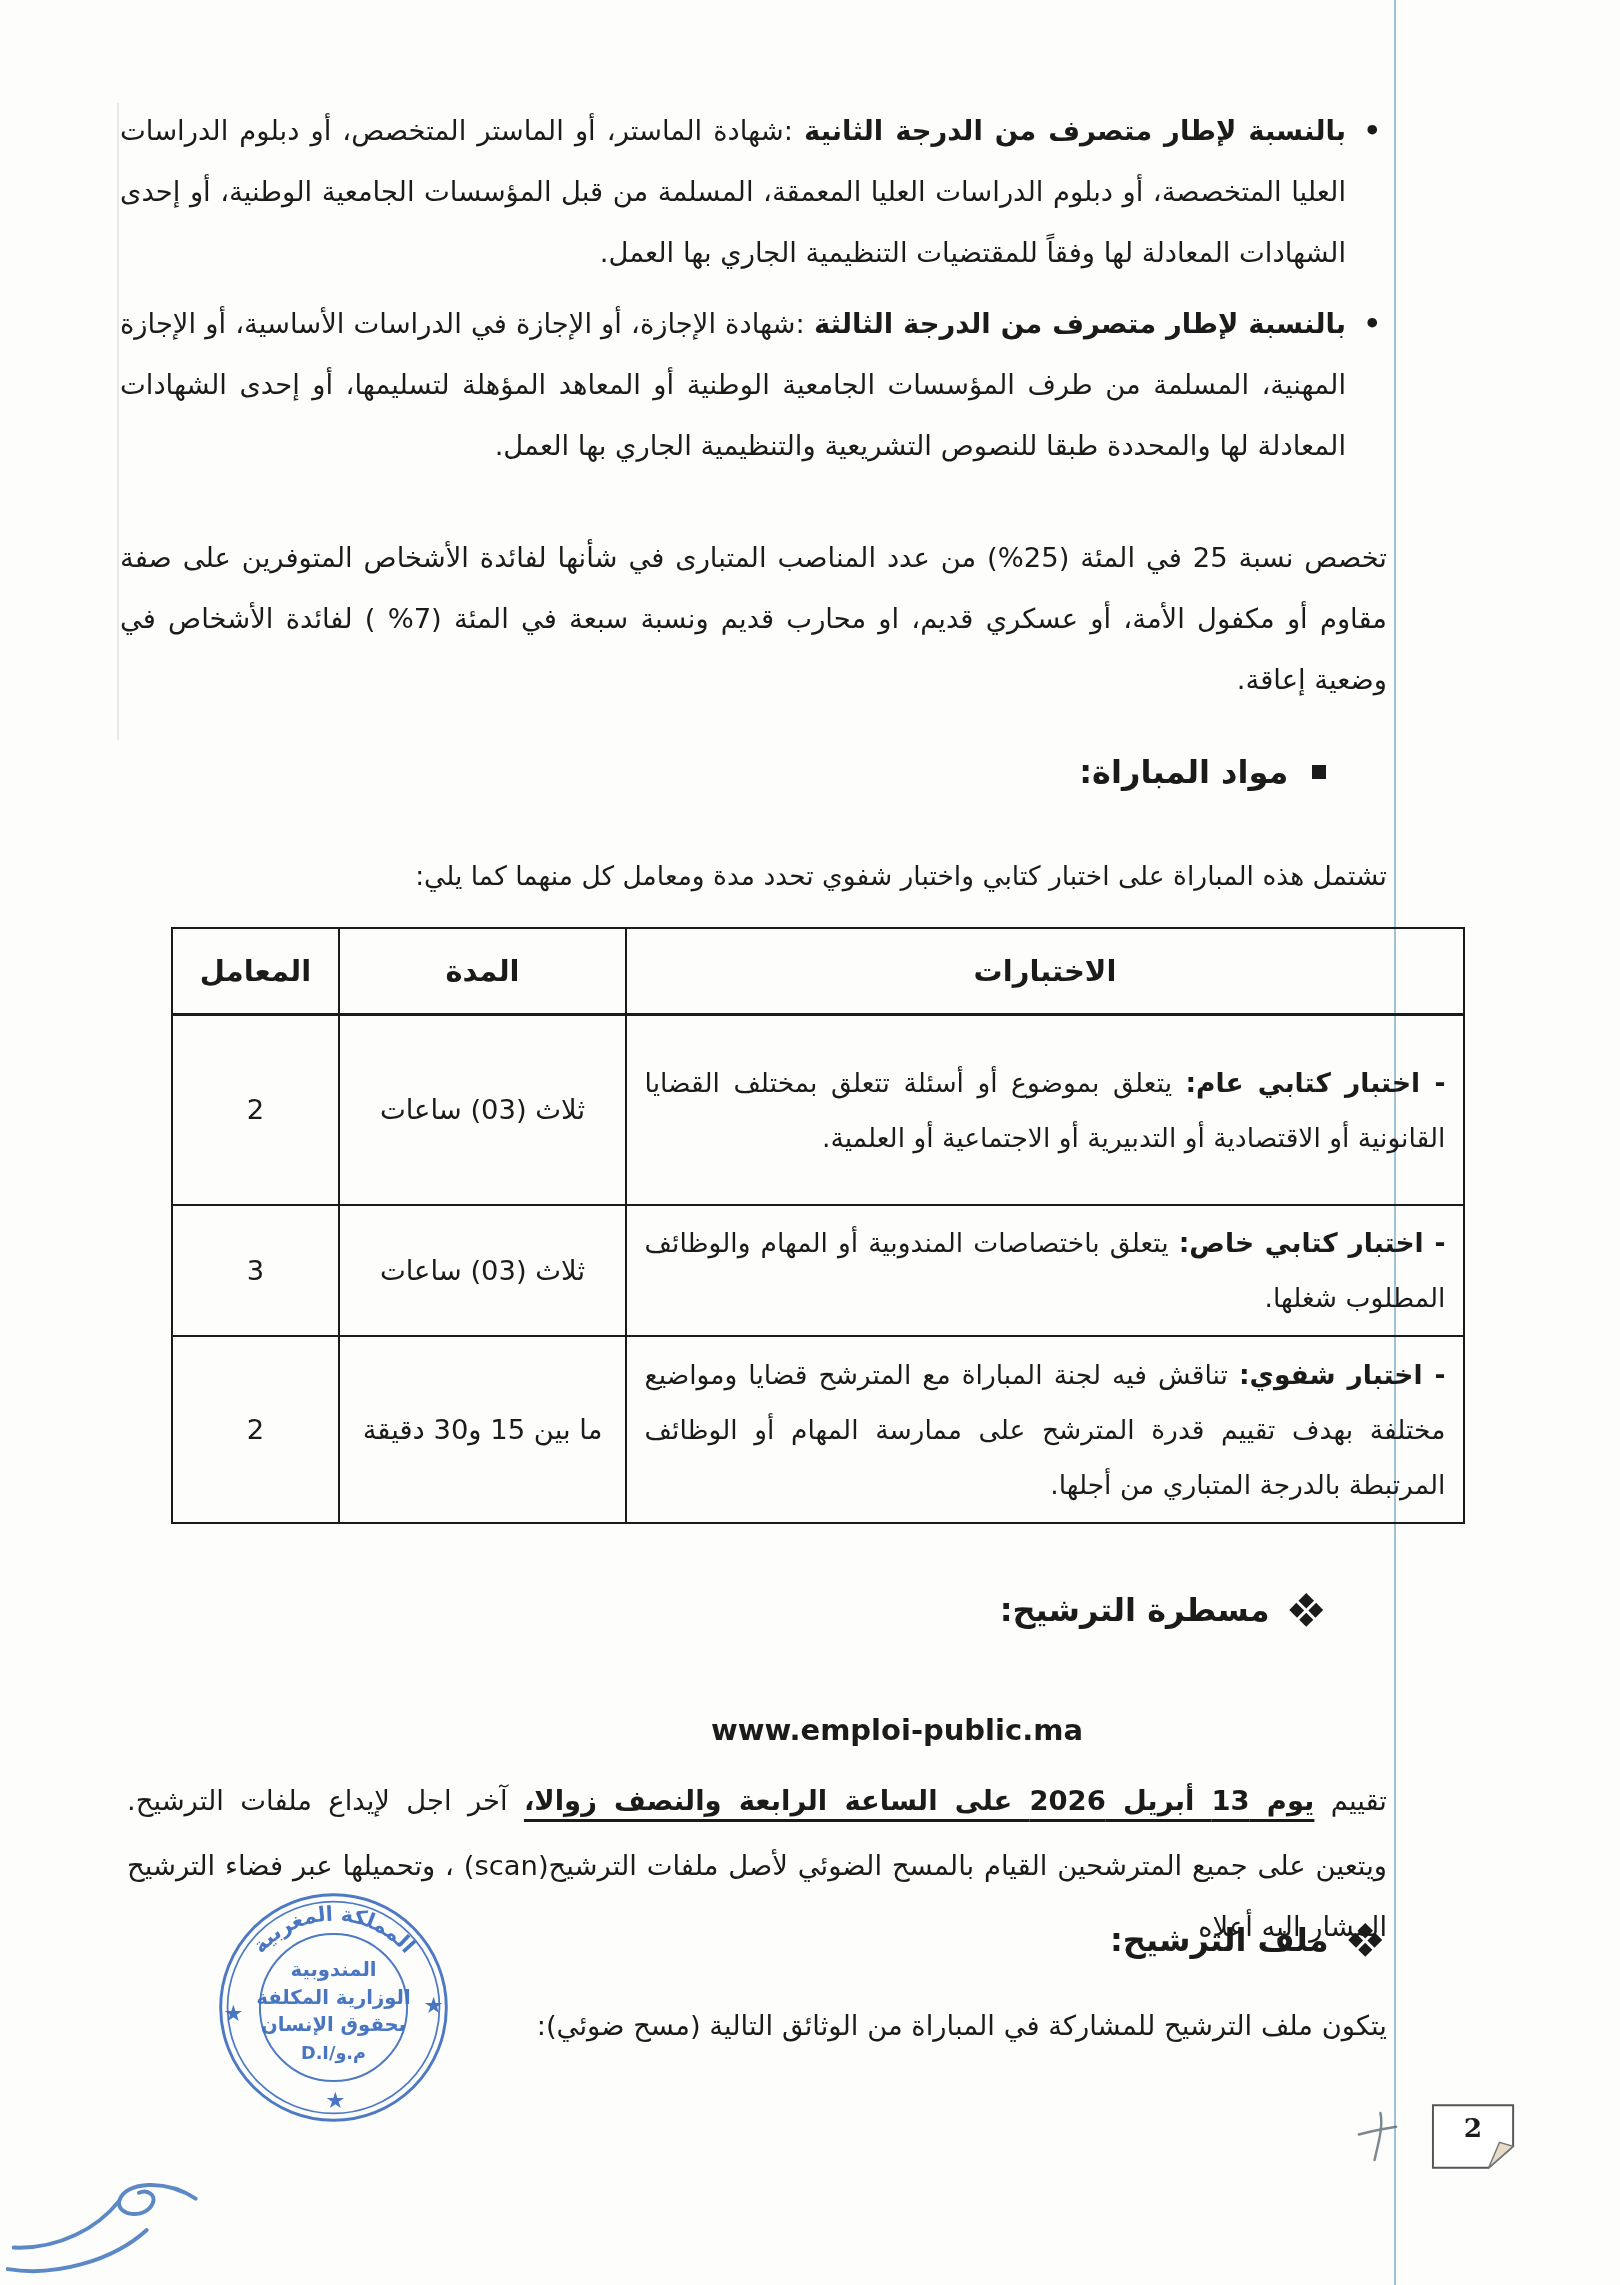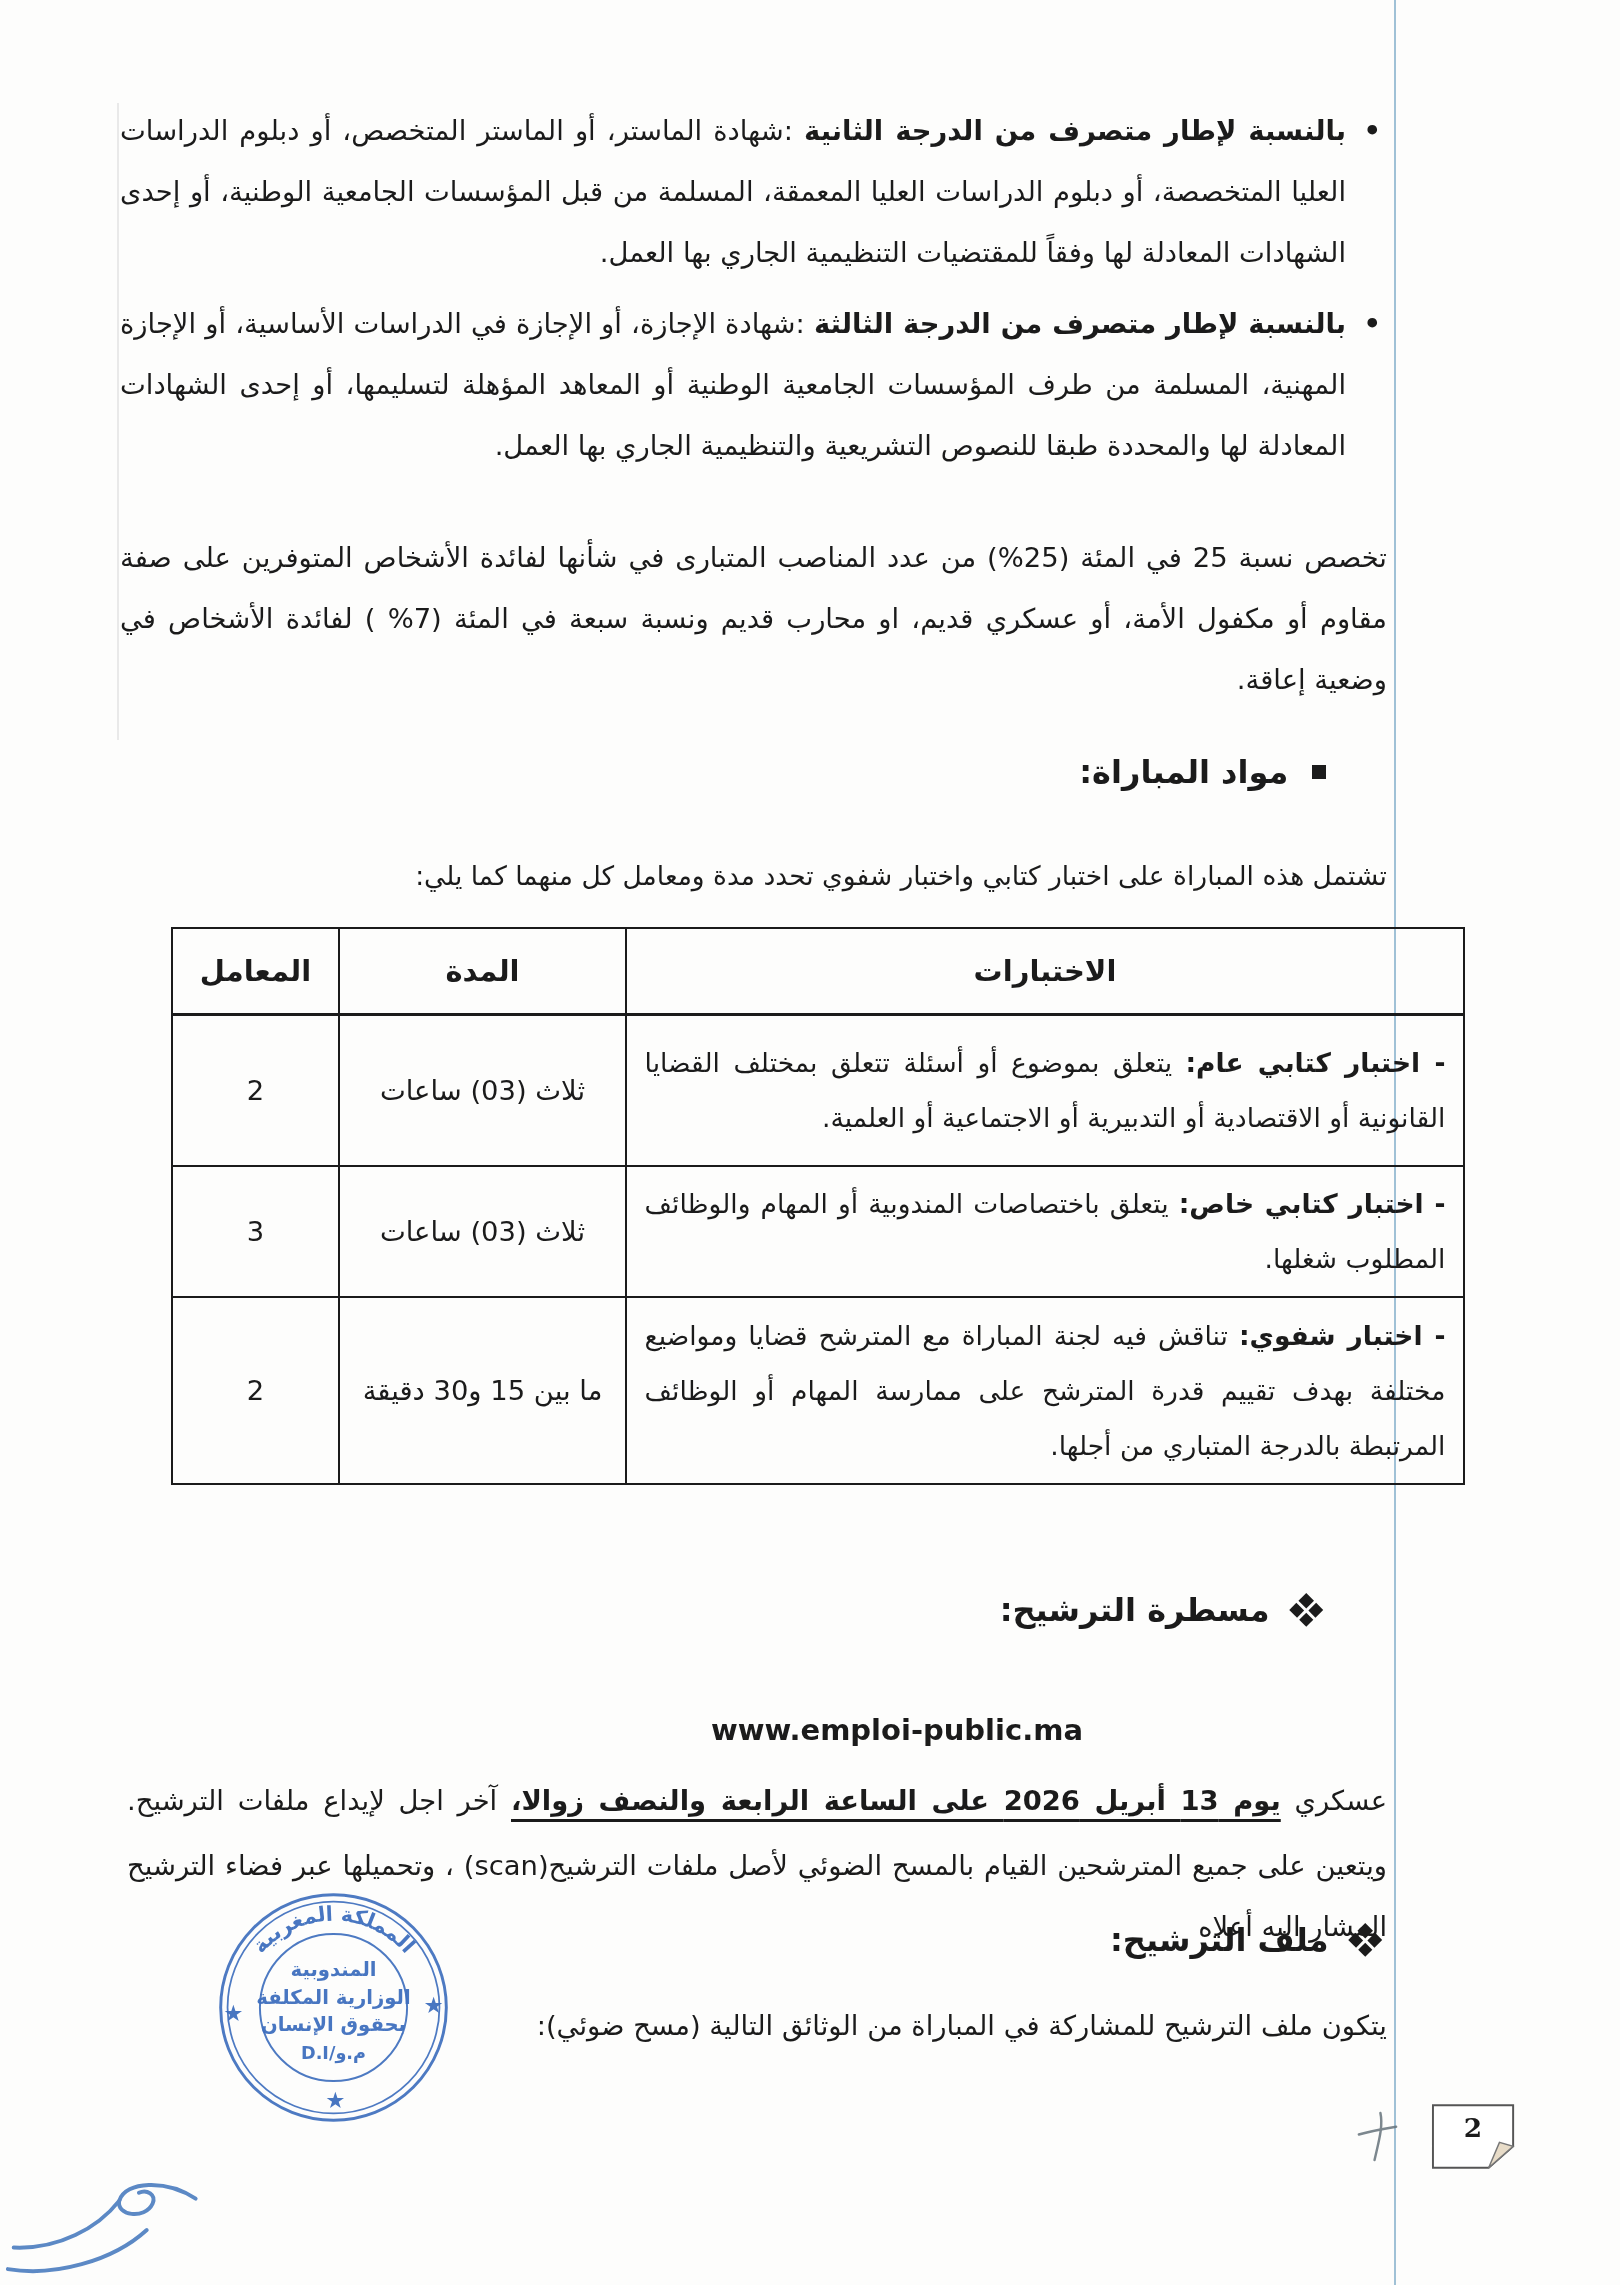--- a/index.html
+++ b/index.html
@@ -65,21 +65,21 @@
           <col style="width:167px">
         </colgroup>
       <thead>
         <tr>
           <th>الاختبارات</th>
           <th>المدة</th>
           <th>المعامل</th>
         </tr>
       </thead>
       <tbody>
-        <tr style="height:151px;padding-left:44px;">
+        <tr style="height:190px;padding-left:44px;">
           <td class="test"><span class="b">- اختبار كتابي عام:</span><span> يتعلق بموضوع أو أسئلة تتعلق بمختلف القضايا القانونية أو الاقتصادية أو التدبيرية أو الاجتماعية أو العلمية.</span></td>
           <td class="mid">ثلاث (03) ساعات</td>
           <td class="coef">2</td>
         </tr>
         <tr style="height:116px;">
           <td class="test"><span class="b">- اختبار كتابي خاص:</span><span> يتعلق باختصاصات المندوبية أو المهام والوظائف المطلوب شغلها.</span></td>
           <td class="mid">ثلاث (03) ساعات</td>
           <td class="coef">3</td>
         </tr>
         <tr style="height:172px;">
@@ -98,21 +98,21 @@
         <i></i>
         <i></i>
       </span>
     <span>مسطرة الترشيح:</span>
   </div>
 
 
   <div class="abs url-line" style="top:1713px;right:537px;direction:ltr;">www.emploi-public.ma</div>
 
   <div class="abs par just-all" style="top:1772px;right:233px;left:127px;line-height:57px;">
-    <span>عسكري </span><span class="b u">يوم 13 أبريل 2026 على الساعة الرابعة والنصف زوالا،</span><span> آخر اجل لإيداع ملفات الترشيح.</span>
+    <span>تقييم </span><span class="b u">يوم 13 أبريل 2026 على الساعة الرابعة والنصف زوالا،</span><span> آخر اجل لإيداع ملفات الترشيح.</span>
   </div>
 
   <div class="abs par" style="top:1835px;right:233px;left:127px;line-height:61px;">ويتعين على جميع المترشحين القيام بالمسح الضوئي لأصل ملفات الترشيح(scan) ، وتحميلها عبر فضاء الترشيح المشار اليه أعلاه</div>
 
   <div class="abs h1" style="top:1921px;right:243px;">
     <span class="diamond-icon">
         <i></i>
         <i></i>
         <i></i>
         <i></i>

